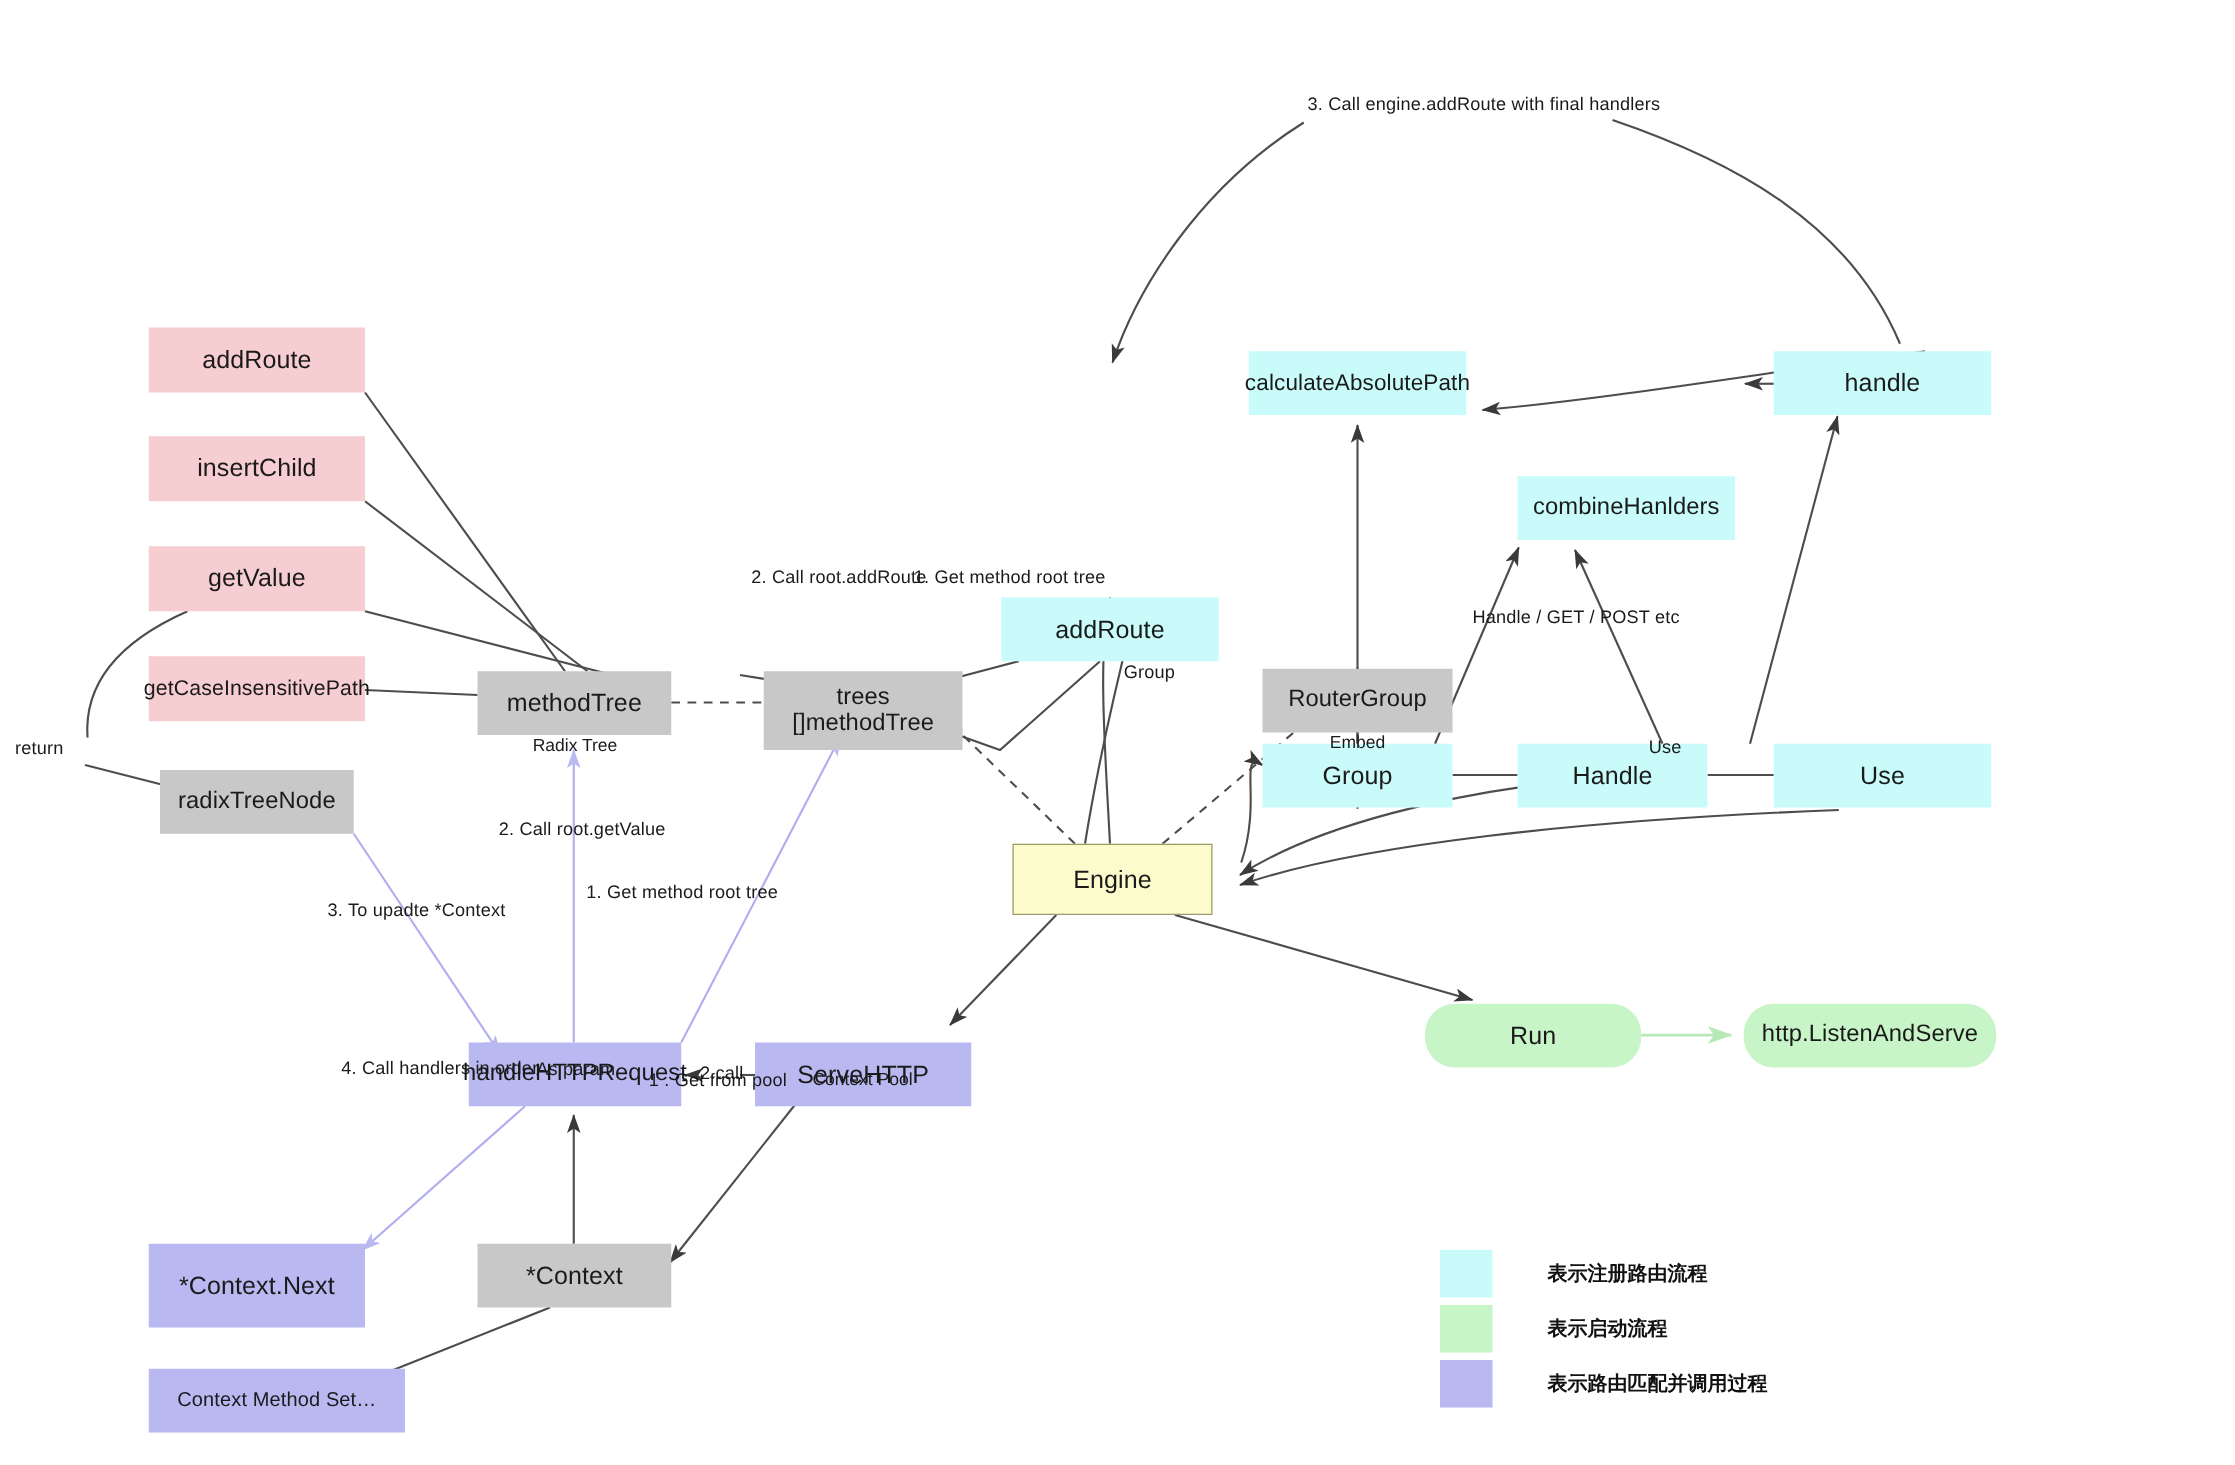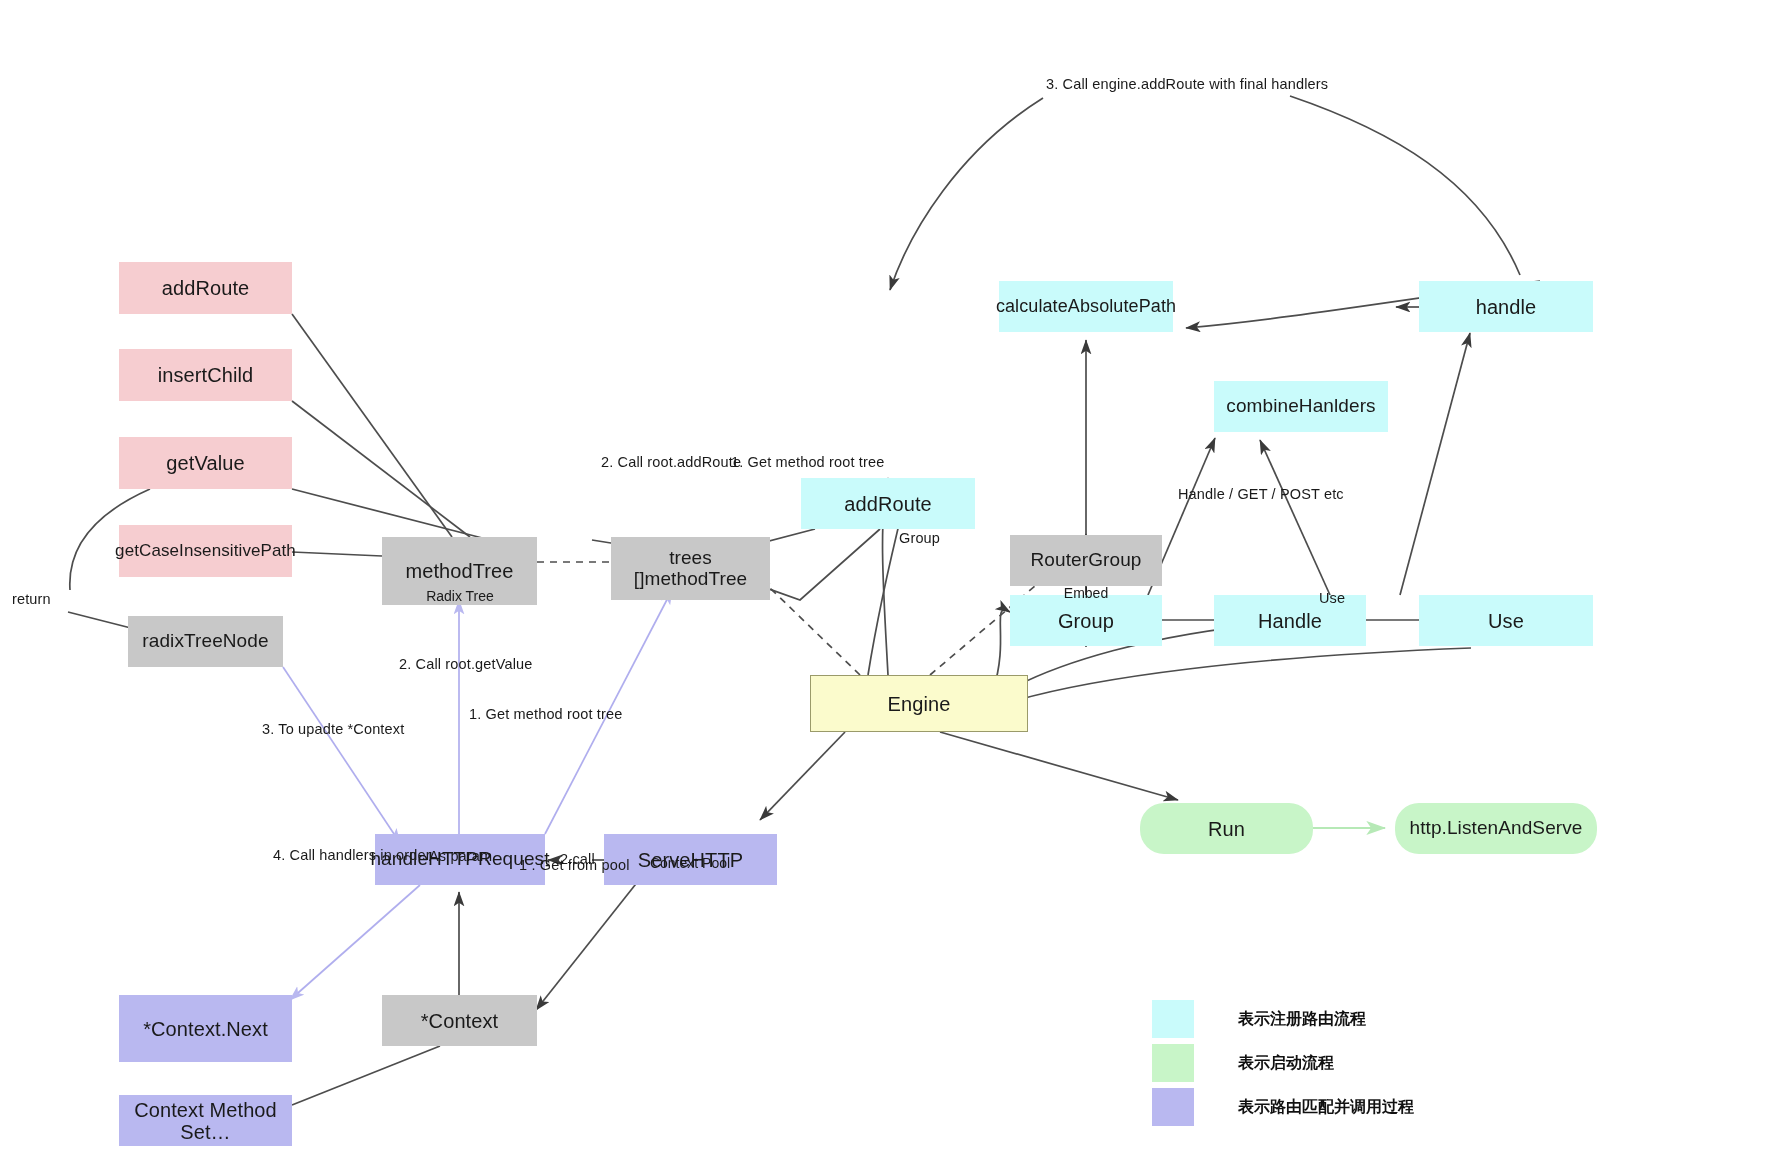--- a/index.html
+++ b/index.html
@@ -176,40 +176,40 @@
     <g stroke="#b6e9b6" stroke-width="2.2" fill="none">
       <path d="M 1313,828 L 1385,828" marker-end="url(#arrowg)"></path>
     </g>
   </svg>
 
   <div class="node pink" style="left:119px;top:262px;width:173px;height:52px">addRoute</div>
   <div class="node pink" style="left:119px;top:349px;width:173px;height:52px">insertChild</div>
   <div class="node pink" style="left:119px;top:437px;width:173px;height:52px">getValue</div>
   <div class="node pink" style="left:119px;top:525px;width:173px;height:52px;font-size:17px">getCaseInsensitivePath</div>
 
-  <div class="node gray" style="left:382px;top:537px;width:155px;height:68px">methodTree</div>
+  <div class="node gray" style="left:382px;top:537px;width:155px;height:51px">methodTree</div>
   <div class="node gray" style="left:611px;top:537px;width:159px;height:63px;font-size:19px">trees []methodTree</div>
   <div class="node gray" style="left:128px;top:616px;width:155px;height:51px;font-size:19px">radixTreeNode</div>
 
   <div class="node purple" style="left:375px;top:834px;width:170px;height:51px;font-size:19px">handleHTTPRequest</div>
   <div class="node purple" style="left:604px;top:834px;width:173px;height:51px">ServeHTTP</div>
   <div class="node purple" style="left:119px;top:995px;width:173px;height:67px">*Context.Next</div>
   <div class="node gray" style="left:382px;top:995px;width:155px;height:51px">*Context</div>
-  <div class="node purple" style="left:119px;top:1095px;width:173px;height:51px;font-size:20px">Context Method Set…</div>
+  <div class="node purple" style="left:119px;top:1095px;width:205px;height:51px;font-size:16px">Context Method Set…</div>
 
   <div class="node cyan" style="left:999px;top:281px;width:174px;height:51px;font-size:18px">calculateAbsolutePath</div>
   <div class="node cyan" style="left:801px;top:478px;width:174px;height:51px">addRoute</div>
   <div class="node cyan" style="left:1214px;top:381px;width:174px;height:51px;font-size:19px">combineHanlders</div>
   <div class="node cyan" style="left:1419px;top:281px;width:174px;height:51px">handle</div>
   <div class="node cyan" style="left:1010px;top:595px;width:152px;height:51px">Group</div>
   <div class="node cyan" style="left:1214px;top:595px;width:152px;height:51px">Handle</div>
   <div class="node cyan" style="left:1419px;top:595px;width:174px;height:51px">Use</div>
   <div class="node gray" style="left:1010px;top:535px;width:152px;height:51px;font-size:19px">RouterGroup</div>
 
-  <div class="node yellow" style="left:810px;top:675px;width:218px;height:57px">Engine</div>
+  <div class="node yellow" style="left:810px;top:675px;width:160px;height:57px">Engine</div>
   <div class="node green" style="left:1140px;top:803px;width:173px;height:51px">Run</div>
   <div class="node green" style="left:1395px;top:803px;width:202px;height:51px;font-size:19px">http.ListenAndServe</div>
 
   <div class="sublabel" style="left:425px;top:588px;width:70px">Radix Tree</div>
   <div class="sublabel" style="left:1046px;top:585px;width:80px">Embed</div>
   <div class="sublabel" style="left:640px;top:855px;width:100px">Context Pool</div>
 
   <div class="edge-label" style="left:1046px;top:76px">3. Call engine.addRoute with final handlers</div>
   <div class="edge-label" style="left:601px;top:454px">2. Call root.addRoute</div>
   <div class="edge-label" style="left:731px;top:454px">1. Get method root tree</div>

